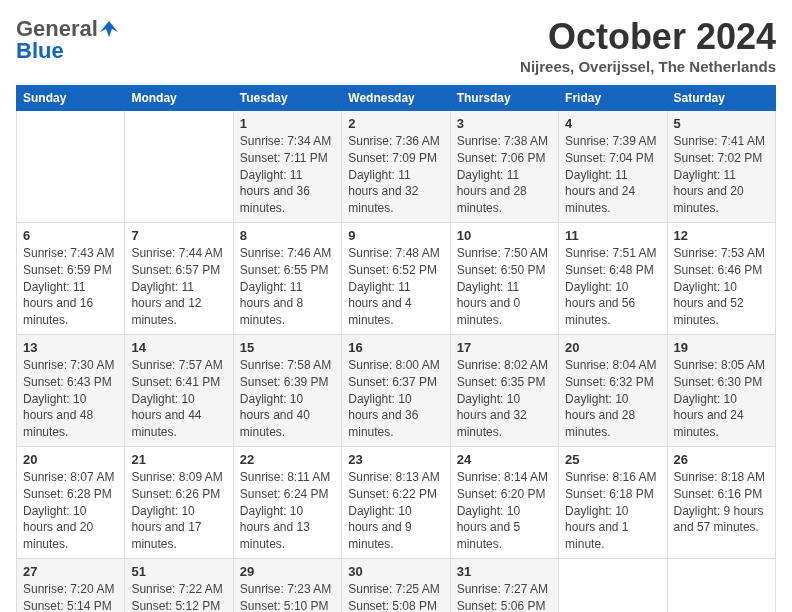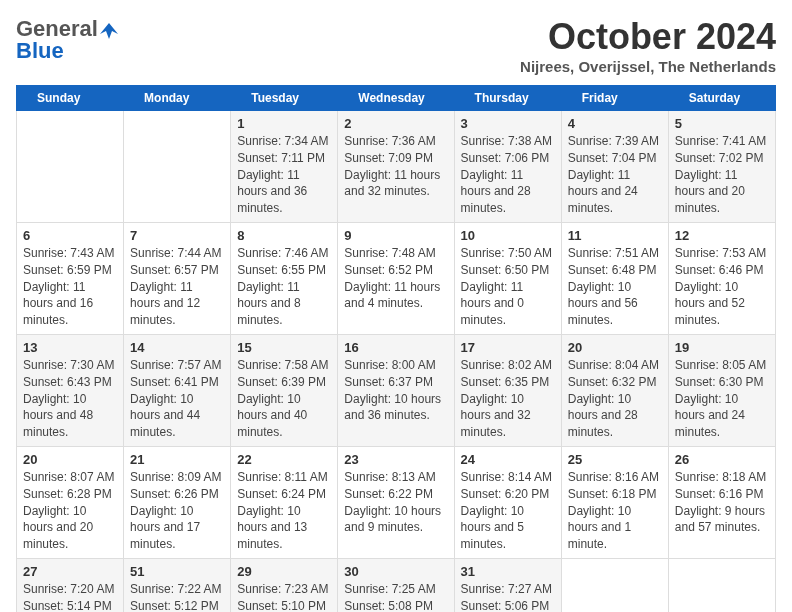--- a/index.html
+++ b/index.html
@@ -36,21 +36,21 @@
     }
     .calendar-table {
       width: 100%;
       border-collapse: collapse;
       font-size: 11px;
     }
     .calendar-table thead tr th {
       background: #1565c0;
       color: #fff;
       text-align: left;
-      padding: 5px 20px;
+      padding: 5px 6px;
       font-size: 12px;
       font-weight: bold;
       border: 1px solid #1565c0;
     }
     .calendar-table tbody tr {
       border-bottom: 1px solid #ccc;
     }
     .calendar-table tbody td {
       vertical-align: top;
       padding: 5px 6px;
@@ -79,21 +79,21 @@
     }
     .empty-cell {
       background: #fff !important;
     }
   </style>
 </head>
 <body>
 
 <div class="header-area">
   <div class="logo">
-    <div style="display:flex;align-items:flex-end;gap:0;">
+    <div style="display:flex;align-items:center;gap:0;">
       <span style="font-size:22px;font-weight:bold;color:#555;">General</span>
       <svg width="22" height="22" viewBox="0 0 22 22">
         <polygon points="11,3 20,14 14,11 11,19 8,11 2,14" fill="#1565c0"></polygon>
       </svg>
     </div>
     <span style="font-size:22px;font-weight:bold;color:#1565c0;margin-top:-4px;">Blue</span>
   </div>
   <div class="title-area">
     <div class="month-title">October 2024</div>
     <div class="location-title">Nijrees, Overijssel, The Netherlands</div>

